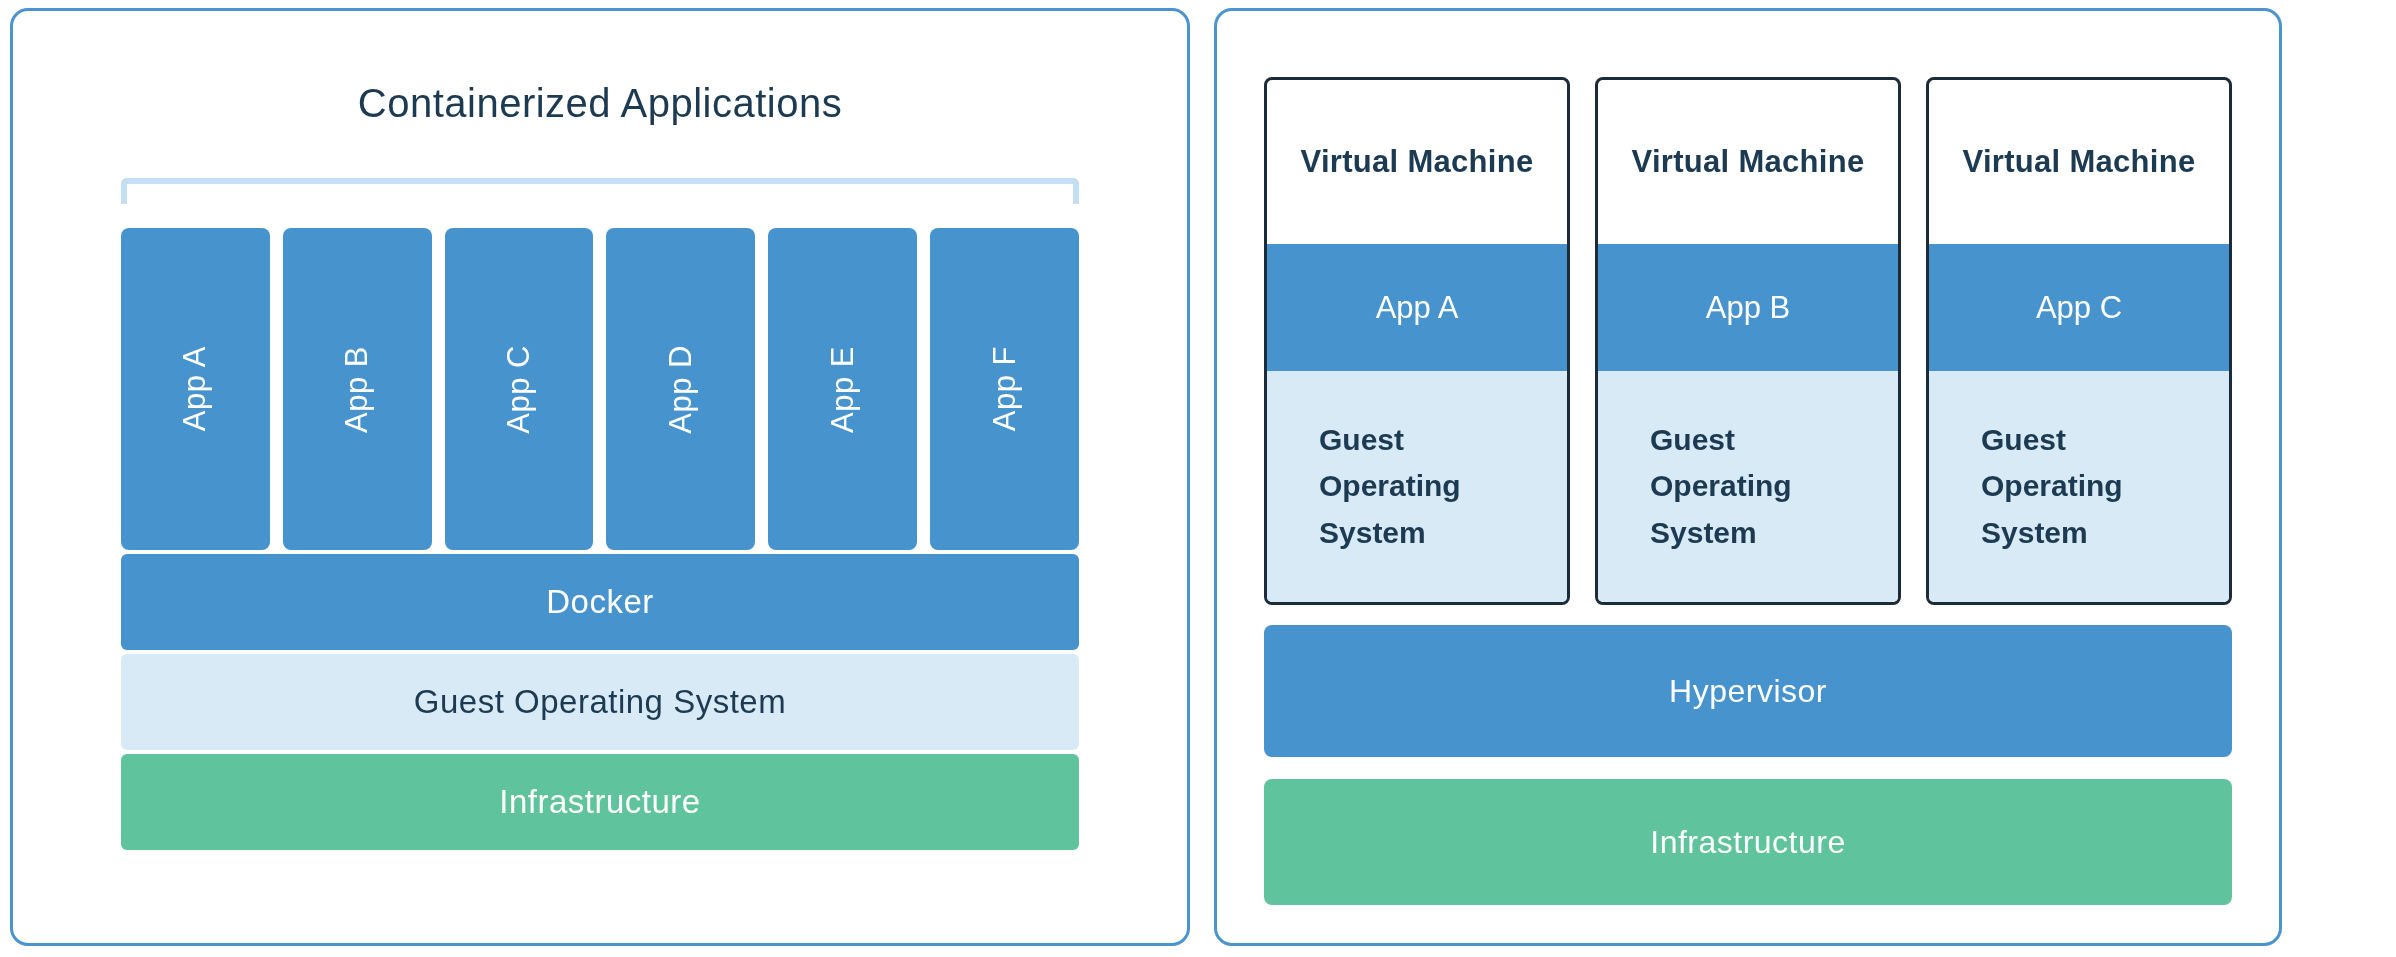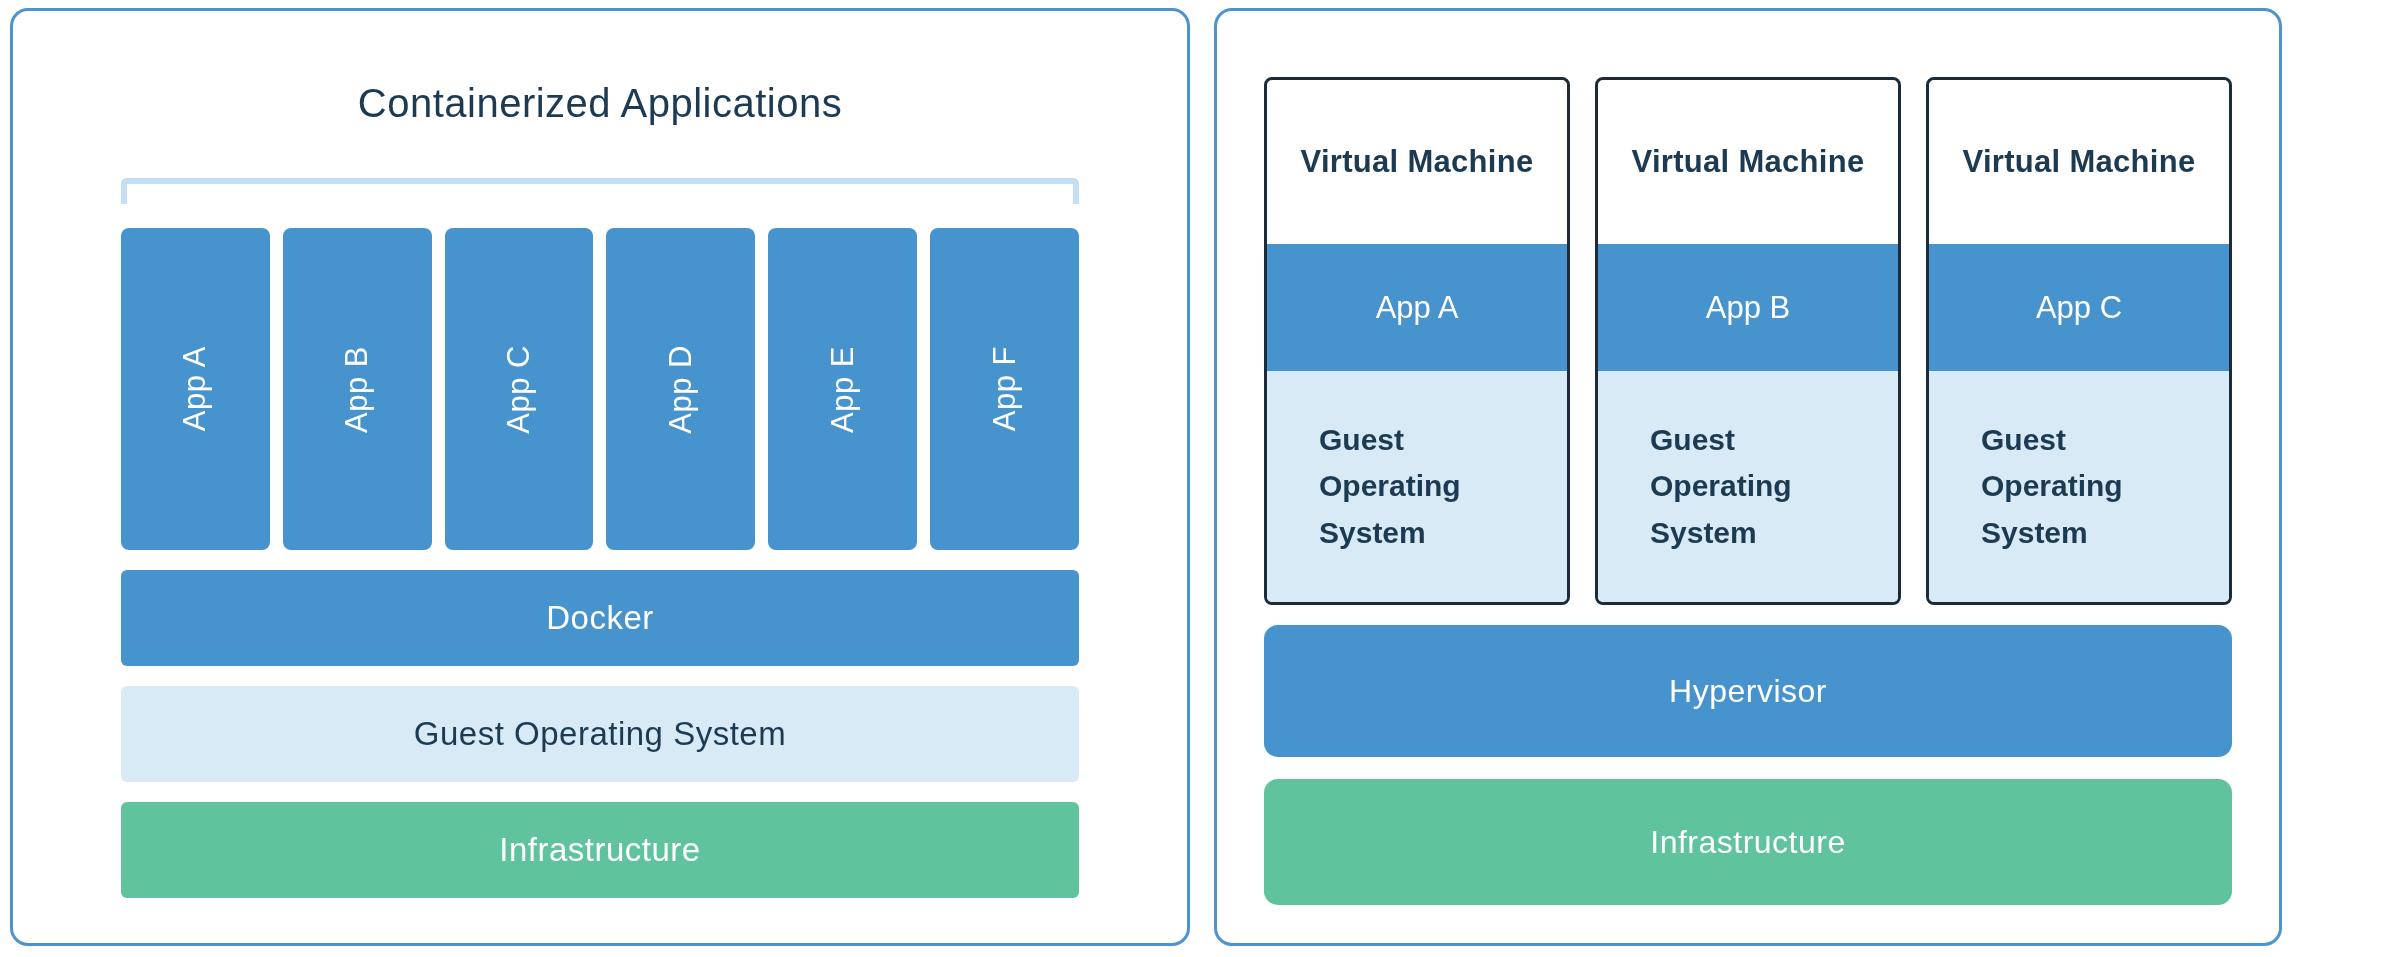--- a/index.html
+++ b/index.html
@@ -38,21 +38,21 @@
   .apps-row{display:flex;gap:13px;margin-top:24px;height:322px}
   .app-bar{
     flex:1;background:var(--blue);border-radius:8px;
     display:flex;align-items:center;justify-content:center;
   }
   .app-bar span{
     writing-mode:vertical-rl;transform:rotate(180deg);
     color:#fff;font-size:31px;letter-spacing:.5px;
   }
   .layer{
-    height:96px;margin-top:20px;border-radius:6px;
+    height:96px;margin-top:4px;border-radius:6px;
     display:flex;align-items:center;justify-content:center;
     font-size:33px;letter-spacing:.5px;
   }
   .layer-docker{background:var(--blue);color:#fff}
   .layer-host{background:var(--lightblue);color:var(--dark)}
   .layer-infra{background:var(--green);color:#fff}
 
   
   .right-content{width:968px;margin:66px auto 0}
   .vm-row{display:flex;gap:25px;height:528px}
@@ -68,21 +68,21 @@
   .vm-app{
     height:127px;background:var(--blue);color:#fff;
     display:flex;align-items:center;justify-content:center;font-size:31px;
   }
   .vm-guest{
     flex:1;background:var(--lightblue);color:var(--dark);
     display:flex;align-items:center;justify-content:center;
     font-size:30px;line-height:1.55;padding:4px 52px;font-weight:bold;
   }
   .bar{
-    border-radius:14px;display:flex;align-items:center;justify-content:center;
+    border-radius:8px;display:flex;align-items:center;justify-content:center;
     color:#fff;font-size:32px;letter-spacing:.5px;
   }
   .bar-hypervisor{margin-top:20px;height:132px;background:var(--blue)}
   .bar-infra{margin-top:22px;height:126px;background:var(--green)}
 </style>
 </head>
 <body>
 
 <div class="panel" id="left-panel">
   <div class="left-content">

